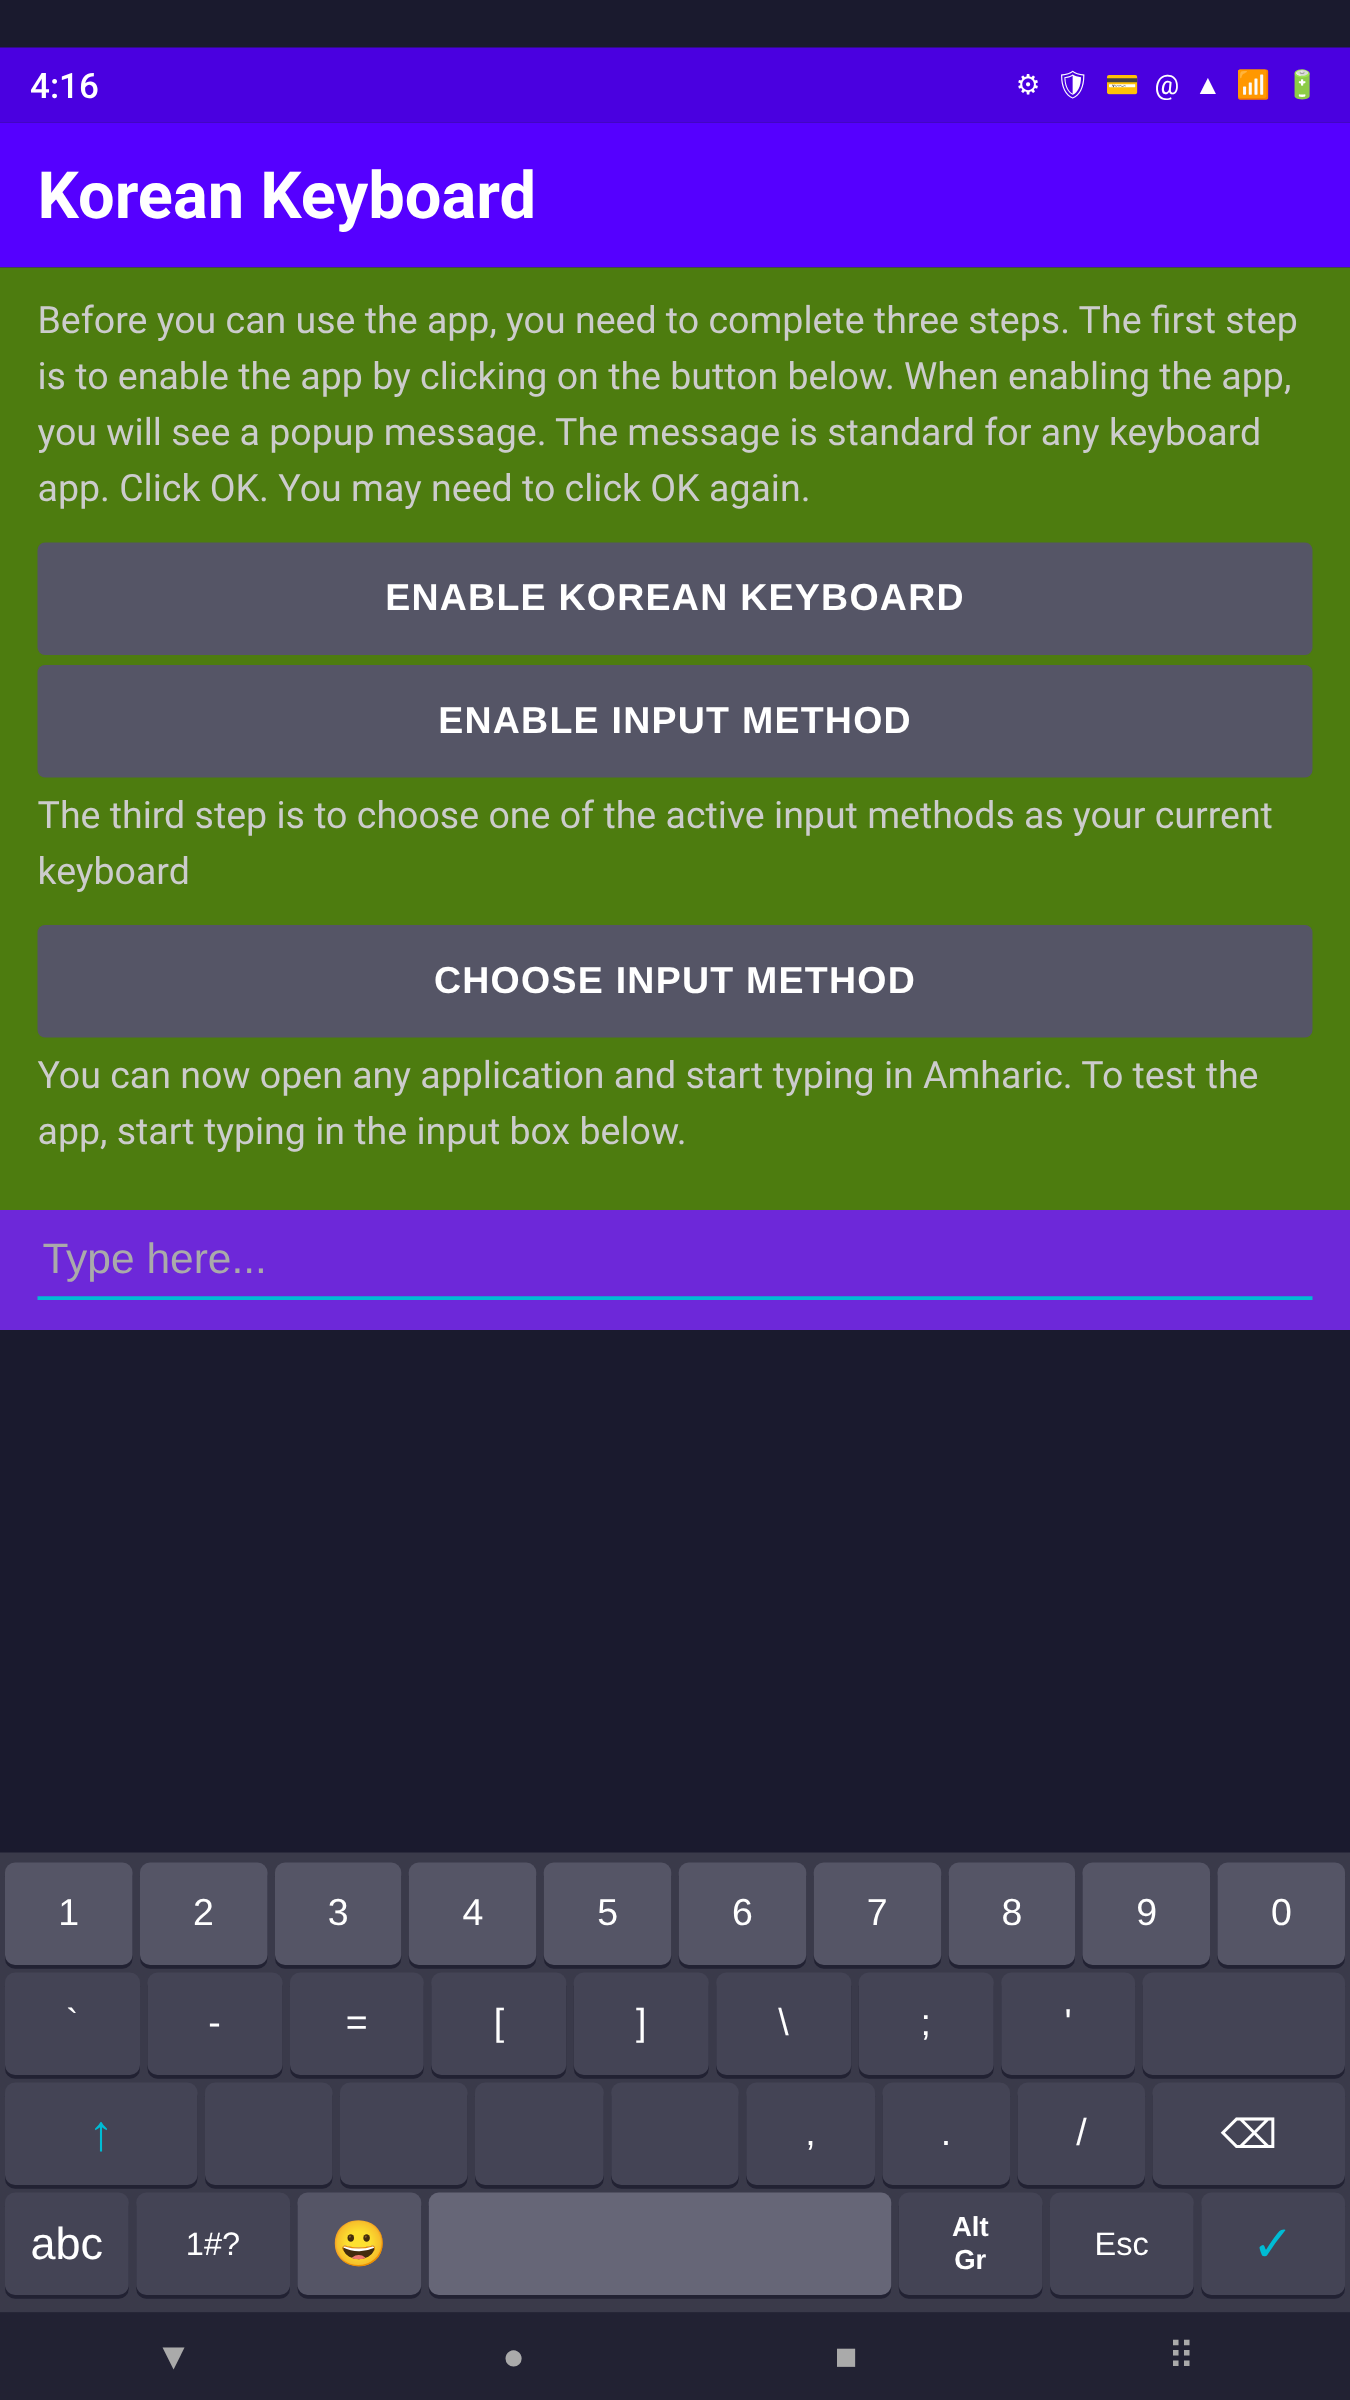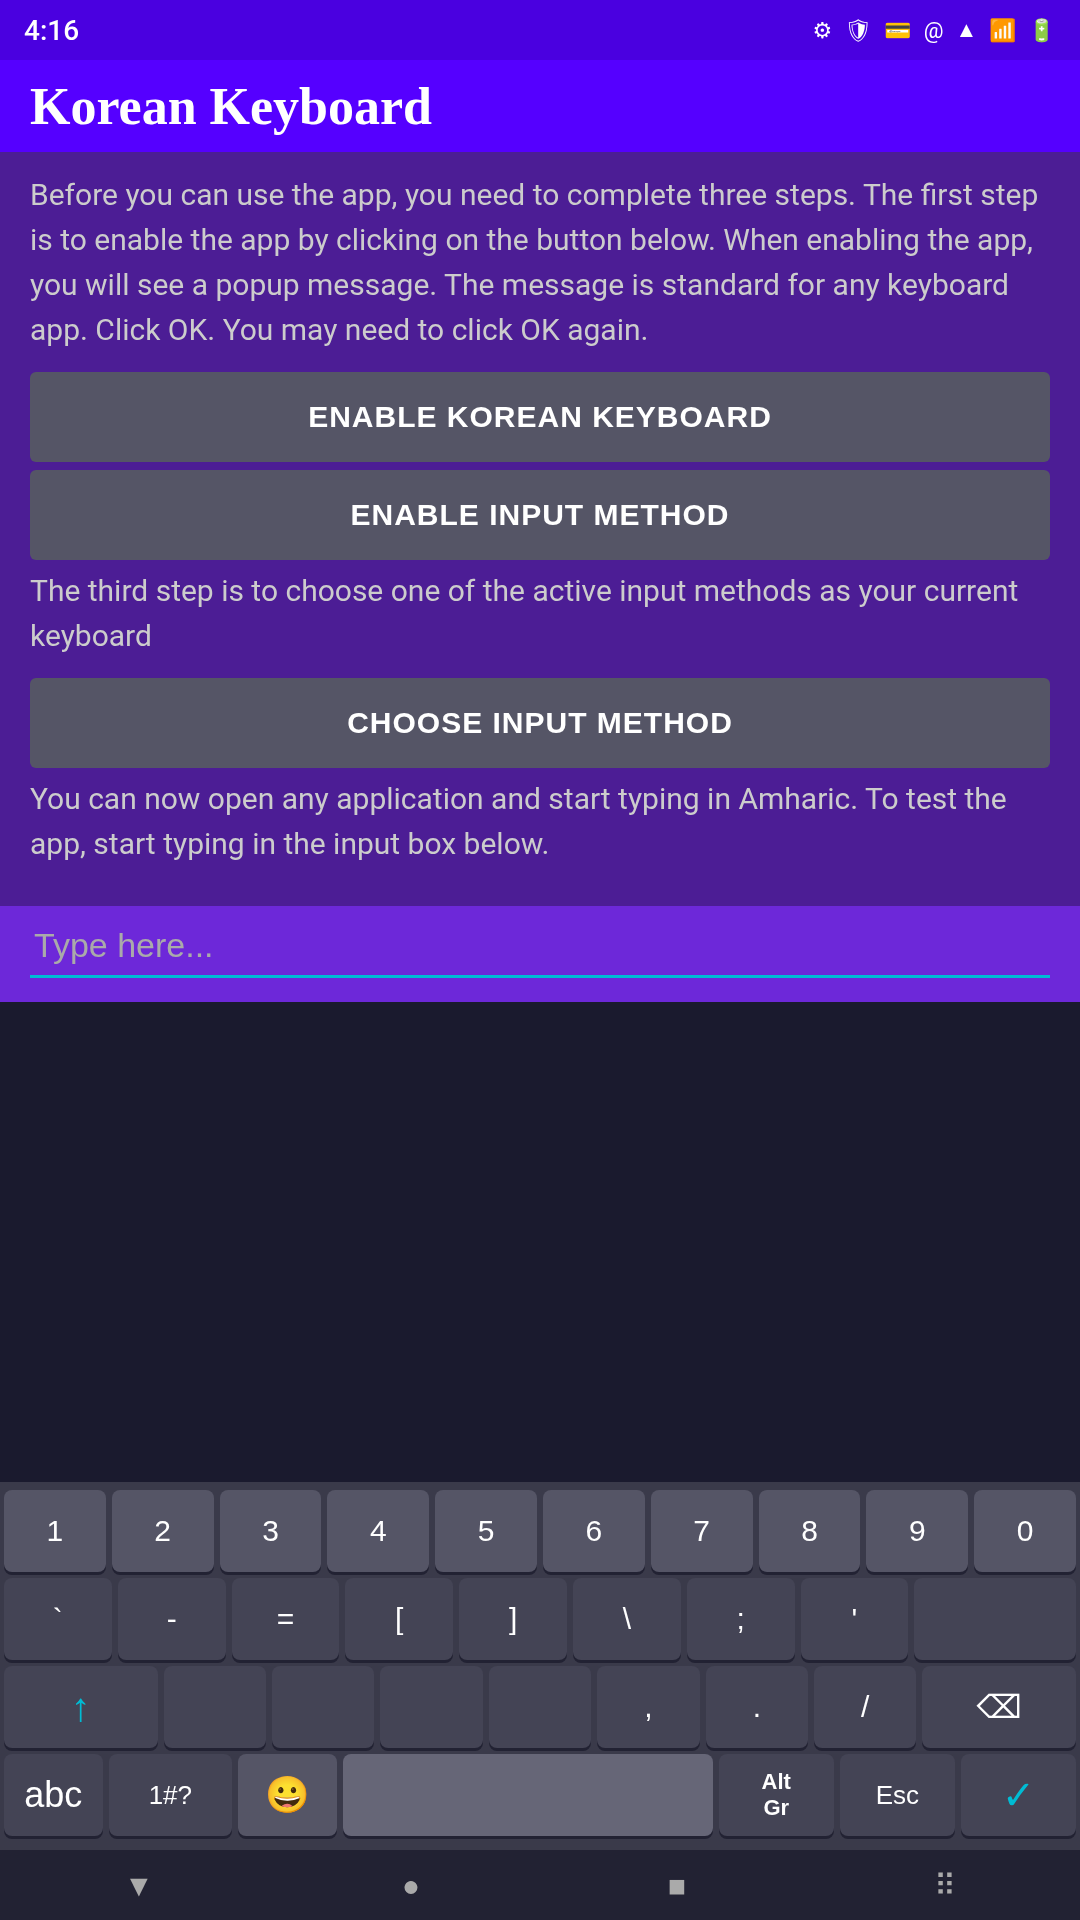--- a/index.html
+++ b/index.html
@@ -15,55 +15,55 @@
 
     
     .status-bar {
       width: 100%;
       height: 60px;
       background: #4a00e0;
       display: flex;
       align-items: center;
       justify-content: space-between;
       padding: 0 24px;
+      margin-top: 38px;
     }
     .status-left {
       color: white;
       font-size: 28px;
       font-weight: 500;
     }
     .status-right {
       display: flex;
       align-items: center;
       gap: 12px;
     }
     .status-icon {
       color: white;
       font-size: 22px;
     }
 
     
     .app-bar {
       width: 100%;
-      height: 92px;
+      height: 116px;
       background: #5500ff;
       display: flex;
       align-items: center;
       padding: 0 30px;
-      font-family: Liberation Serif, serif;
     }
     .app-title {
       color: white;
       font-size: 52px;
       font-weight: bold;
     }
 
     
     .main-content {
-      background: #4c1d95;
+      background: #4d7c0f;
       width: 100%;
       padding: 20px 30px 20px 30px;
     }
 
     .description-text {
       color: #cccccc;
       font-size: 30px;
       line-height: 1.5;
       margin-bottom: 20px;
     }

